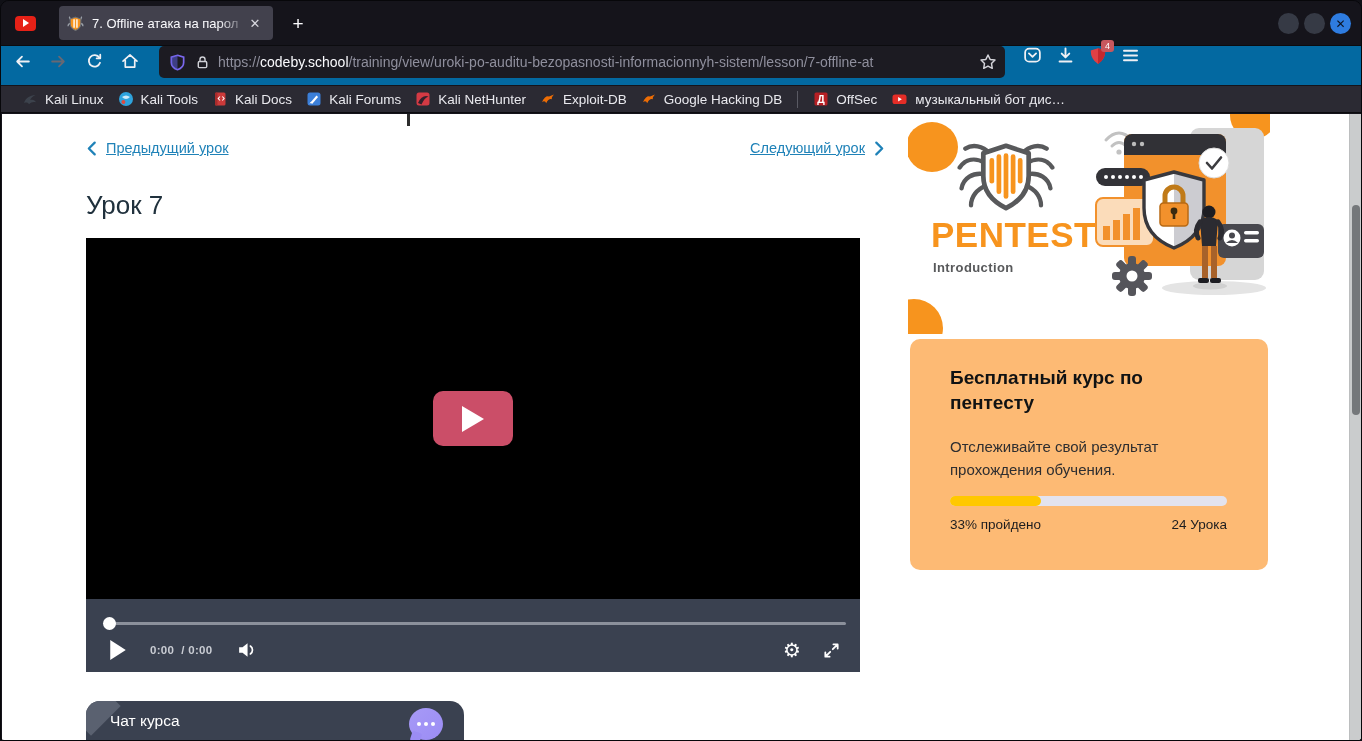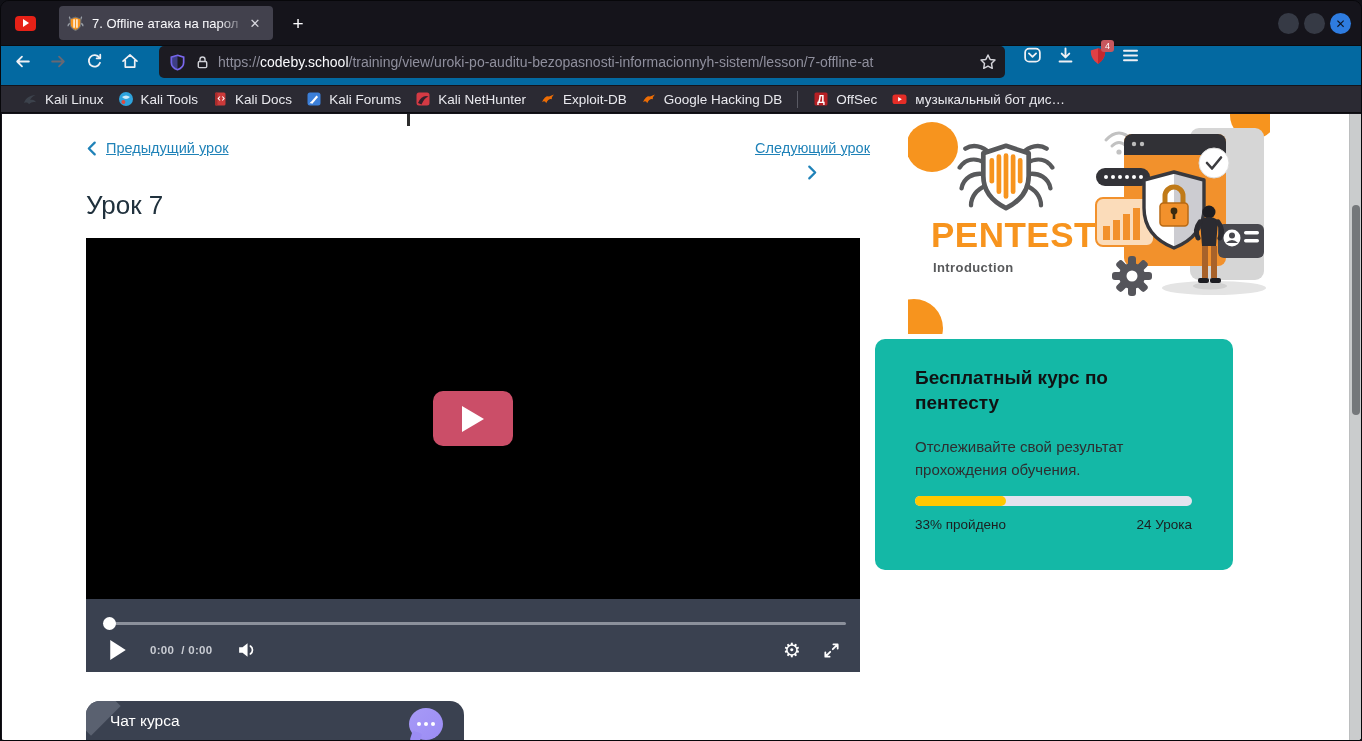--- a/index.html
+++ b/index.html
@@ -35,21 +35,21 @@
   .bookmarksbar{position:absolute;left:0;top:85px;width:100%;height:27px;background:#2b2a33;display:flex;align-items:center;padding-left:14px;border-bottom:1px solid #0c0c0f;}
   .bm{display:flex;align-items:center;gap:7px;padding:2px 7px;border-radius:3px;cursor:pointer;}
   .bm span{color:#e9e9ee;font-size:13.5px;white-space:nowrap;}
   .bm-sep{width:1px;height:17px;background:#5a5a64;margin:0 8px;}
 
   
   .content{position:absolute;left:1px;top:113px;width:1360px;height:627px;background:#fff;overflow:hidden;}
   .partial-letter{position:absolute;left:405px;top:0;width:3px;height:12px;background:#2c2c2c;}
   .lesson-link{position:absolute;top:26px;display:flex;align-items:center;gap:9px;color:var(--link-blue,#1f82b8);font-size:14.5px;cursor:pointer;}
   .lesson-link u{}
-  .prev{left:84px;} .next{right:492px;flex-direction:column;}
+  .prev{left:84px;} .next{right:477px;}
   .lesson-title{position:absolute;left:84px;top:76px;font-size:26px;color:#20313d;font-weight:500;}
 
   .player{position:absolute;left:84px;top:124px;width:774px;height:434px;}
   .screen{position:absolute;inset:0;bottom:73px;background:#000;display:flex;align-items:center;justify-content:center;}
   .bigplay{width:80px;height:55px;border-radius:10px;background:var(--play-red,#cb4e68);display:flex;align-items:center;justify-content:center;cursor:pointer;}
   .controls{position:absolute;left:0;right:0;bottom:0;height:73px;background:#3a4150;}
   .seek{position:absolute;left:18px;right:14px;top:23px;height:3px;background:#8b909b;border-radius:2px;cursor:pointer;}
   .seek-dot{position:absolute;left:-1px;top:-5px;width:13px;height:13px;border-radius:50%;background:#fff;}
   .ctrl-row{position:absolute;left:0;right:0;bottom:0;height:44px;display:flex;align-items:center;font-weight:bold;}
   .ctl{display:flex;align-items:center;justify-content:center;cursor:pointer;}
@@ -69,21 +69,21 @@
   .circ{position:absolute;border-radius:50%;background:var(--accent-orange,#f7941e);}
   .c1{left:-2px;top:8px;width:52px;height:50px;}
   .c2{left:322px;top:-22px;width:47px;height:47px;}
   .c3{left:-23px;top:185px;width:58px;height:58px;}
   .brand-word{position:absolute;left:23px;top:101px;font-size:35px;font-weight:800;letter-spacing:.5px;color:var(--accent-orange,#f7941e);text-align:right;}
   .brand-sub{position:absolute;left:25px;top:146px;font-size:13px;font-weight:bold;color:#58595b;letter-spacing:.4px;}
   .spider{position:absolute;left:46px;top:28px;}
   .illu{position:absolute;left:186px;top:2px;}
 
   
-  .card{position:absolute;left:873px;top:225px;width:358px;height:231px;background:#14b8a6;border-radius:10px;}
+  .card{position:absolute;left:908px;top:225px;width:358px;height:231px;background:#fdba74;border-radius:10px;}
   .card-title{position:absolute;left:40px;top:26px;width:280px;font-size:19px;font-weight:bold;color:#101213;line-height:25px;}
   .card-desc{position:absolute;left:40px;top:96px;width:285px;font-size:15px;color:#2e2e30;line-height:23px;}
   .pbar{position:absolute;left:40px;top:157px;width:277px;height:10px;border-radius:5px;background:#e3e3ee;}
   .pfill{height:10px;border-radius:5px;background:var(--progress-yellow,#ffc800);}
   .pstats{position:absolute;left:40px;top:178px;width:277px;display:flex;justify-content:space-between;font-size:13.5px;color:#1d1d1f;}
 
   
   .scrolltrack{position:absolute;right:0;top:0;width:13px;height:627px;background:#cacccd;border-left:1px solid #bcbebf;}
   .scrollthumb{position:absolute;left:2px;top:91px;width:8px;height:210px;border-radius:4px;background:#75787b;cursor:grab;}
   svg{display:block;}

